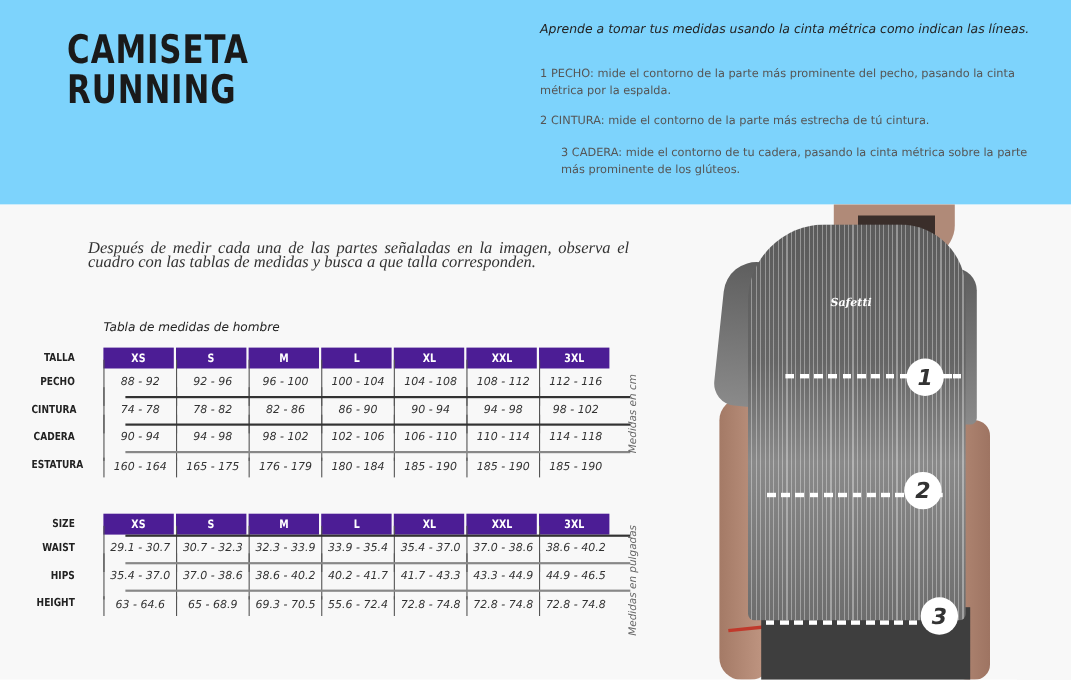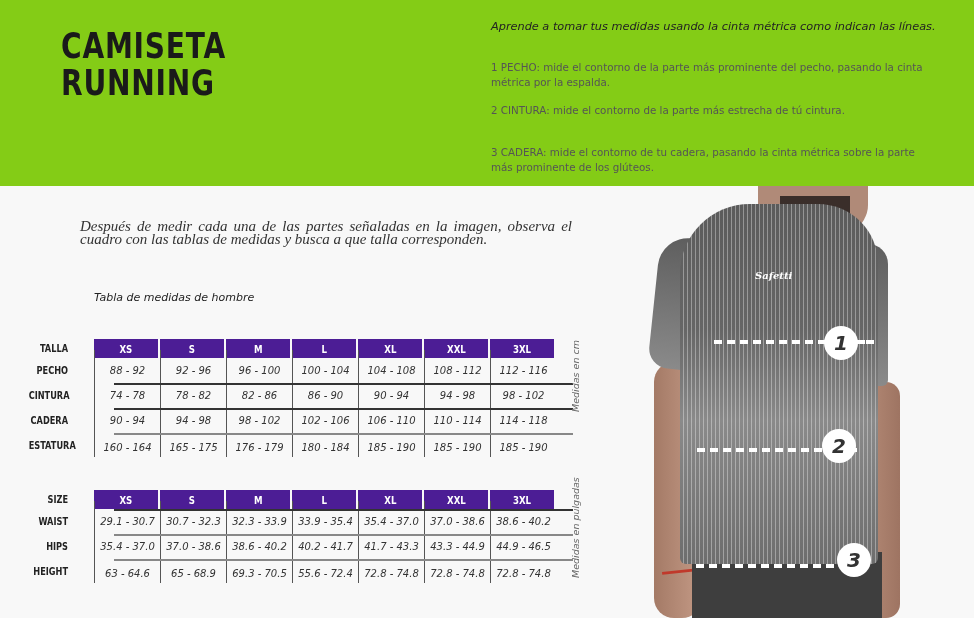--- a/index.html
+++ b/index.html
@@ -1,19 +1,19 @@
 <!DOCTYPE html>
 <html><head>
   <meta charset="utf-8">
   <style>
     * { box-sizing: border-box; margin: 0; padding: 0; }
     html, body { width: 974px; height: 618px; overflow: hidden; background: #ffffff; }
     body { position: relative; font-family: "Liberation Sans", sans-serif; color: #222; }
 
-    .top { position: absolute; left: 0; top: 0; width: 974px; height: 186px; background: #84cc16; }
+    .top { position: absolute; left: 0; top: 0; width: 974px; height: 186px; background: #7dd3fc; }
     .bottom { position: absolute; left: 0; top: 186px; width: 974px; height: 432px; background: #f8f8f8; }
 
     .title {
       position: absolute; left: 61px; top: 27px;
       font-family: "DejaVu Sans", sans-serif; font-weight: bold;
       font-size: 36px; line-height: 37px; letter-spacing: 1px;
       color: #1a1a1a; transform: scaleX(0.78); transform-origin: left top;
     }
     .title div { white-space: nowrap; }
 
@@ -22,33 +22,33 @@
       font-family: "DejaVu Sans", sans-serif; font-size: 11.3px; font-style: italic;
       color: #222; white-space: nowrap;
     }
     .instr {
       position: absolute; left: 491px; width: 445px;
       font-family: "DejaVu Sans", sans-serif; font-size: 10.3px; line-height: 15px;
       color: #555;
     }
     .instr.i1 { top: 60px; }
     .instr.i2 { top: 103px; }
-    .instr.i3 { top: 145px; }
+    .instr.i3 { top: 132px; margin-left: 19px; }
 
     .after {
       position: absolute; left: 80px; top: 220px; width: 492px;
       font-family: Liberation Serif, serif; font-size: 15px; line-height: 13px; font-style: italic;
       color: #333; text-align: justify;
     }
     .table-title {
       position: absolute; left: 94px; top: 291px;
       font-family: "DejaVu Sans", sans-serif; font-size: 11px; font-style: italic; color: #222;
     }
 
-    .size-table { position: absolute; left: 20px; width: 540px; margin-top: 23px; }
+    .size-table { position: absolute; left: 20px; width: 540px; }
     .size-table.cm { top: 316px; }
     .size-table.in { top: 467px; }
     .row { position: relative; height: 25px; display: flex; align-items: center; }
     .row.head { height: 19px; }
     .rowlabel {
       width: 48px; text-align: right; font-family: "DejaVu Sans", sans-serif;
       font-weight: bold; font-size: 10px; color: #222; transform: scaleX(0.82);
       transform-origin: right center; white-space: nowrap; margin-right: 26px;
     }
     .head .cell {

